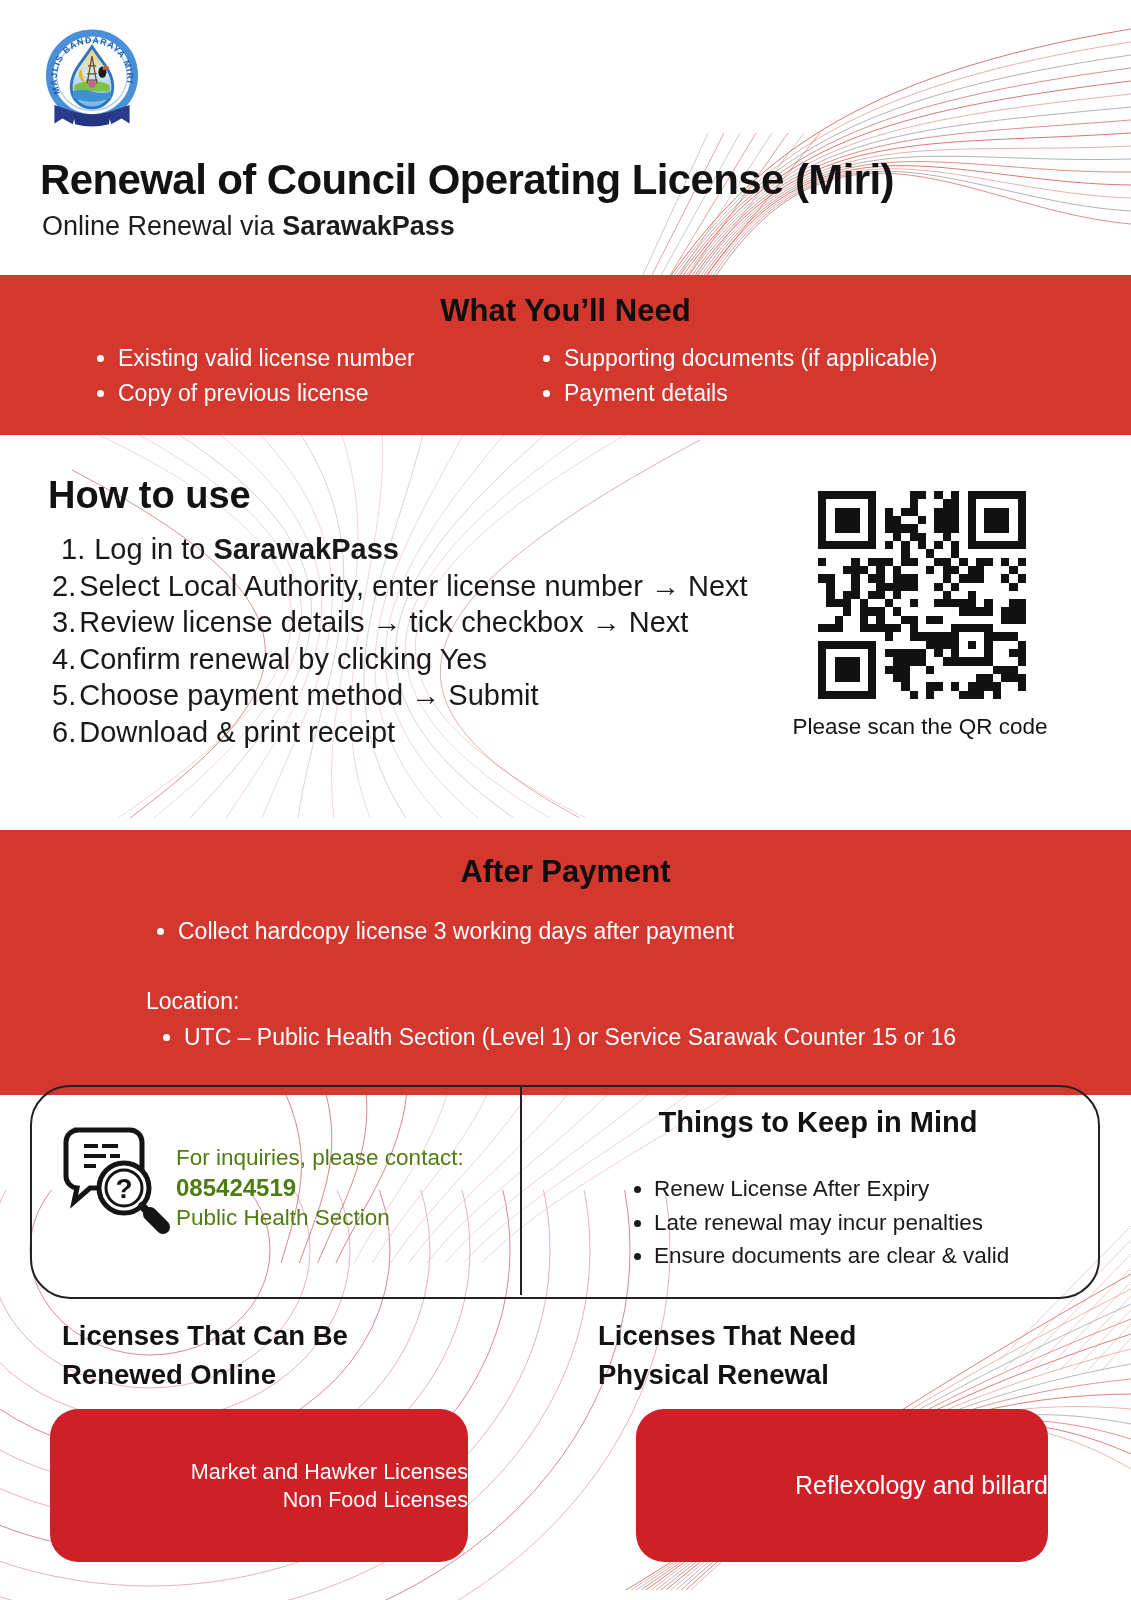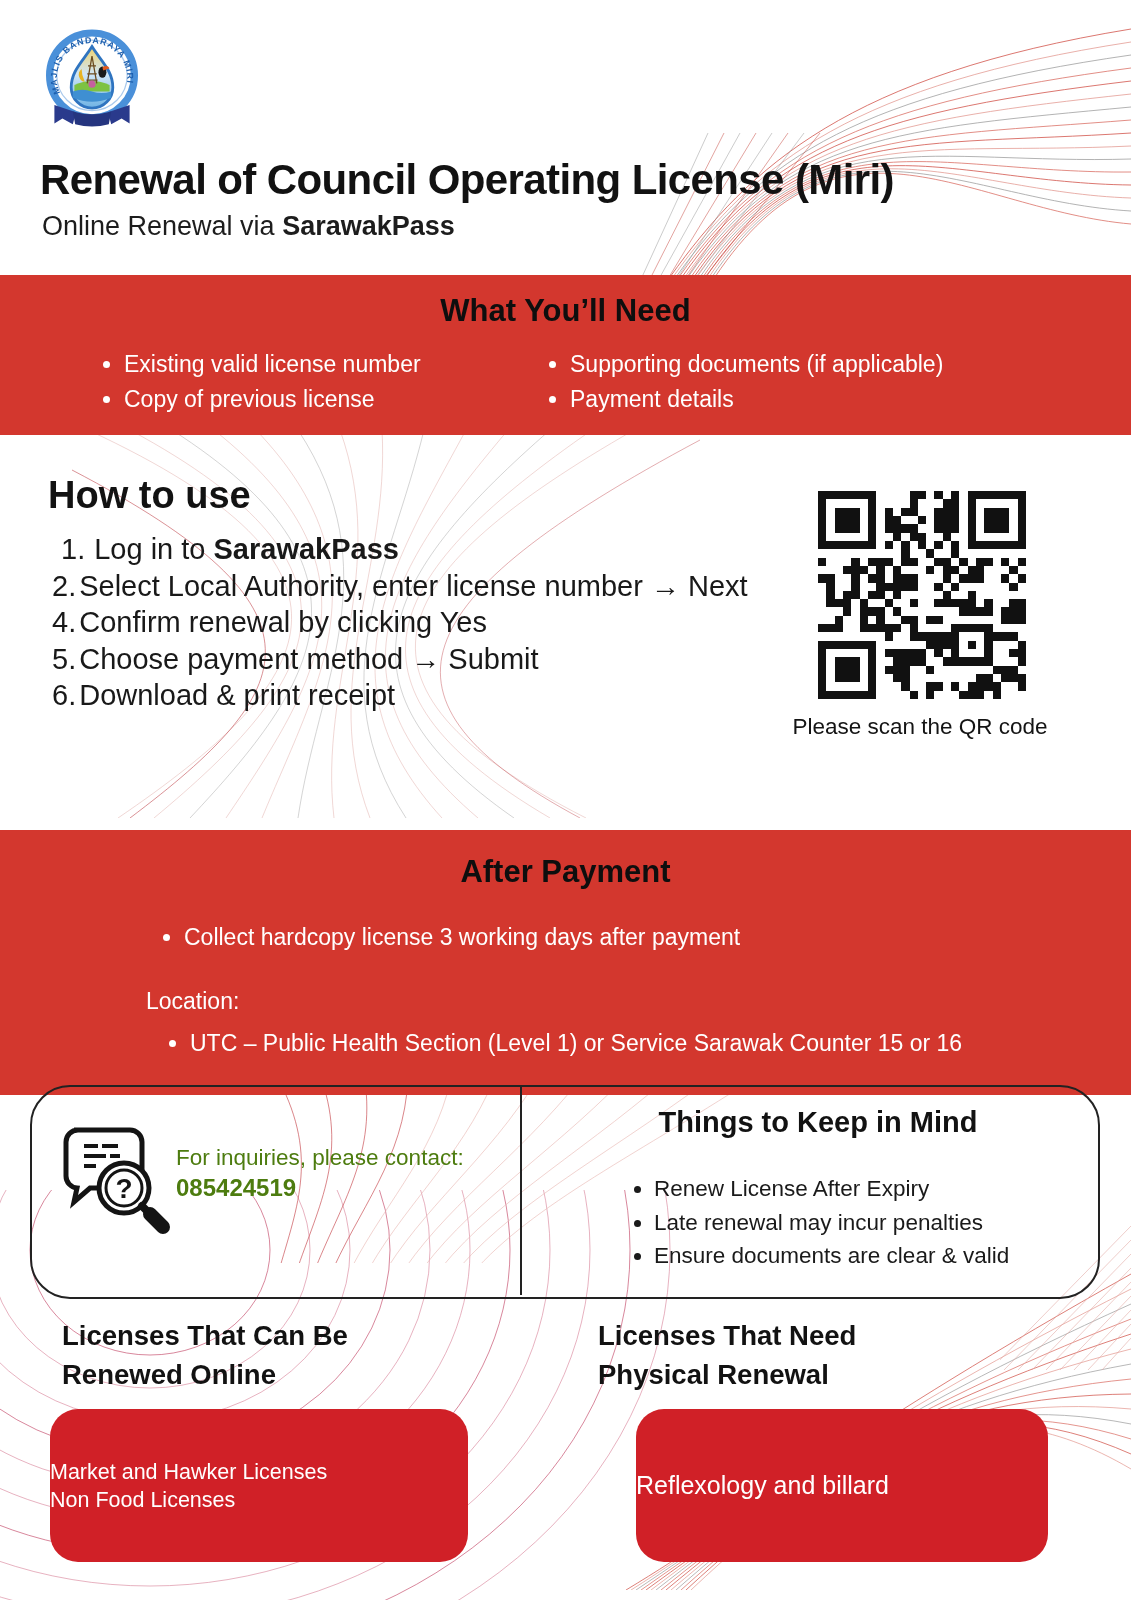--- a/index.html
+++ b/index.html
@@ -18,21 +18,21 @@
   .subtitle b{font-weight:800;}
 
   
   .band{left:0;width:1131px;background:var(--band-red);}
   .band1{top:275px;height:160px;}
   .band2{top:830px;height:265px;}
   .band h2{position:absolute;left:0;width:100%;text-align:center;margin:0;
     font-size:31px;font-weight:800;color:#0e0e0e;}
   .band1 h2{top:18px;}
   .band2 h2{top:24px;}
-  .wbul{position:absolute;margin:6px;color:#fff;font-size:23px;line-height:35px;
+  .wbul{position:absolute;margin:0;color:#fff;font-size:23px;line-height:35px;
     padding-left:26px;list-style:disc;}
   .b1c1{left:92px;top:66px;}
   .b1c2{left:538px;top:66px;}
   .ap-b1{left:152px;top:84px;}
   .loc-label{position:absolute;left:146px;top:158px;color:#fff;font-size:23px;}
   .ap-b2{left:158px;top:190px;}
 
   
   .howto-title{left:48px;top:474px;font-size:38px;font-weight:800;color:#121212;}
   .steps{left:52px;top:531px;font-size:29px;line-height:36.5px;color:#191919;}
@@ -53,21 +53,21 @@
   .contact-text .phone{font-size:24px;font-weight:800;}
   .things-title{left:556px;top:1106px;width:524px;text-align:center;font-size:29px;font-weight:800;color:#121212;}
   .things-list{position:absolute;left:612px;top:1156px;margin:16px;padding-left:26px;
     font-size:22.5px;line-height:33.5px;color:#1a1a1a;list-style:disc;}
 
   
   .h-bottom{width:440px;text-align:left;font-size:27.5px;font-weight:800;line-height:39px;color:#121212;top:1316px;}
   .h-online{left:62px;}
   .h-physical{left:598px;}
   .rbox{top:1409px;height:153px;background:var(--box-red);border-radius:28px;color:#fff;
-    display:flex;flex-direction:column;justify-content:center;align-items:flex-start;text-align:center;}
+    display:flex;flex-direction:column;justify-content:center;align-items:flex-end;text-align:center;}
   .box-online{left:50px;width:418px;font-size:21.5px;line-height:28px;}
   .box-physical{left:636px;width:412px;font-size:25px;}
 </style>
 </head>
 <body>
 
 <div class="canvas">
 
   <svg class="deco" style="left:600px;top:15px;width:531px;height:262px;" id="deco-top-right">
       <path d="M 70 262 C 150 150, 250 60, 531 14" fill="none" stroke="#cf4a40" stroke-opacity="0.75" stroke-width="1"></path>
@@ -207,20 +207,21 @@
     <ul class="wbul b1c2">
       <li>Supporting documents (if applicable)</li>
       <li>Payment details</li>
     </ul>
   </div>
 
   <div class="z howto-title">How to use</div>
   <div class="z steps">
     <div class="step first"><span class="num">1.</span><span>Log in to </span><b>SarawakPass</b></div>
     <div class="step"><span class="num">2.</span><span>Select Local Authority, enter license number → Next</span></div>
+    <div class="step"><span class="num">3.</span><span>Review license details → tick checkbox → Next</span></div>
     <div class="step"><span class="num">4.</span><span>Confirm renewal by clicking Yes</span></div>
     <div class="step"><span class="num">5.</span><span>Choose payment method → Submit</span></div>
     <div class="step"><span class="num">6.</span><span>Download &amp; print receipt</span></div>
   </div>
 
   <svg class="z qr" id="qr-svg" viewBox="0 0 25 25" shape-rendering="crispEdges">
       <rect x="0" y="0" width="25" height="25" fill="#fff"></rect>
       <rect x="0" y="0" width="7" height="7" fill="#111"></rect>
       <rect x="1" y="1" width="5" height="5" fill="#fff"></rect>
       <rect x="2" y="2" width="3" height="3" fill="#111"></rect>
@@ -452,20 +453,21 @@
     <circle cx="64" cy="66" r="25" fill="#ffffff" stroke="#141414" stroke-width="5"></circle>
     <circle cx="64" cy="66" r="18" fill="none" stroke="#141414" stroke-width="3"></circle>
     <text x="64" y="76" text-anchor="middle" font-size="28" font-weight="bold" fill="#141414">?</text>
     <path d="M82 84 L92 94" stroke="#141414" stroke-width="8" stroke-linecap="round"></path>
     <path d="M90 92 L103 105" stroke="#141414" stroke-width="14" stroke-linecap="round"></path>
   </svg>
 
   <div class="z contact-text">
     <div>For inquiries, please contact:</div>
     <div class="phone">085424519</div>
+    <div>Public Health Section</div>
   </div>
 
   <div class="z things-title">Things to Keep in Mind</div>
   <ul class="z things-list">
     <li>Renew License After Expiry</li>
     <li>Late renewal may incur penalties</li>
     <li>Ensure documents are clear &amp; valid</li>
   </ul>
 
   <div class="z h-bottom h-online">

